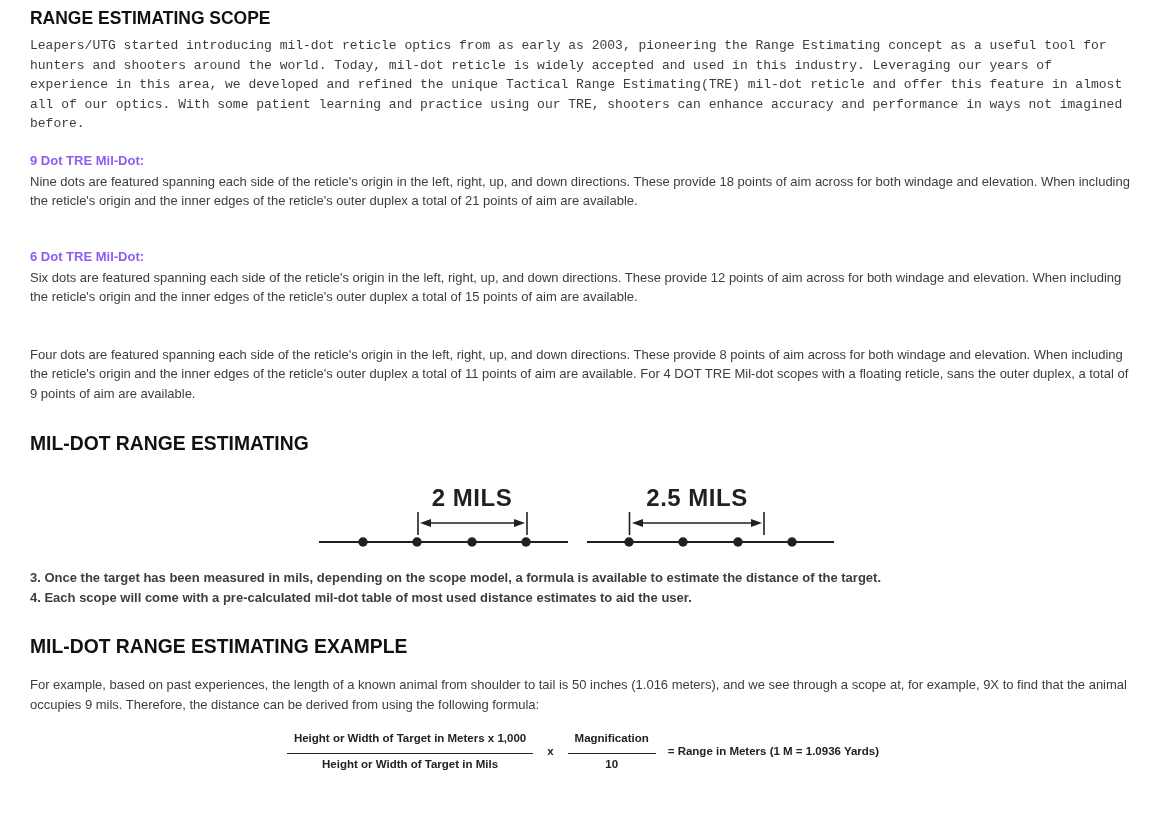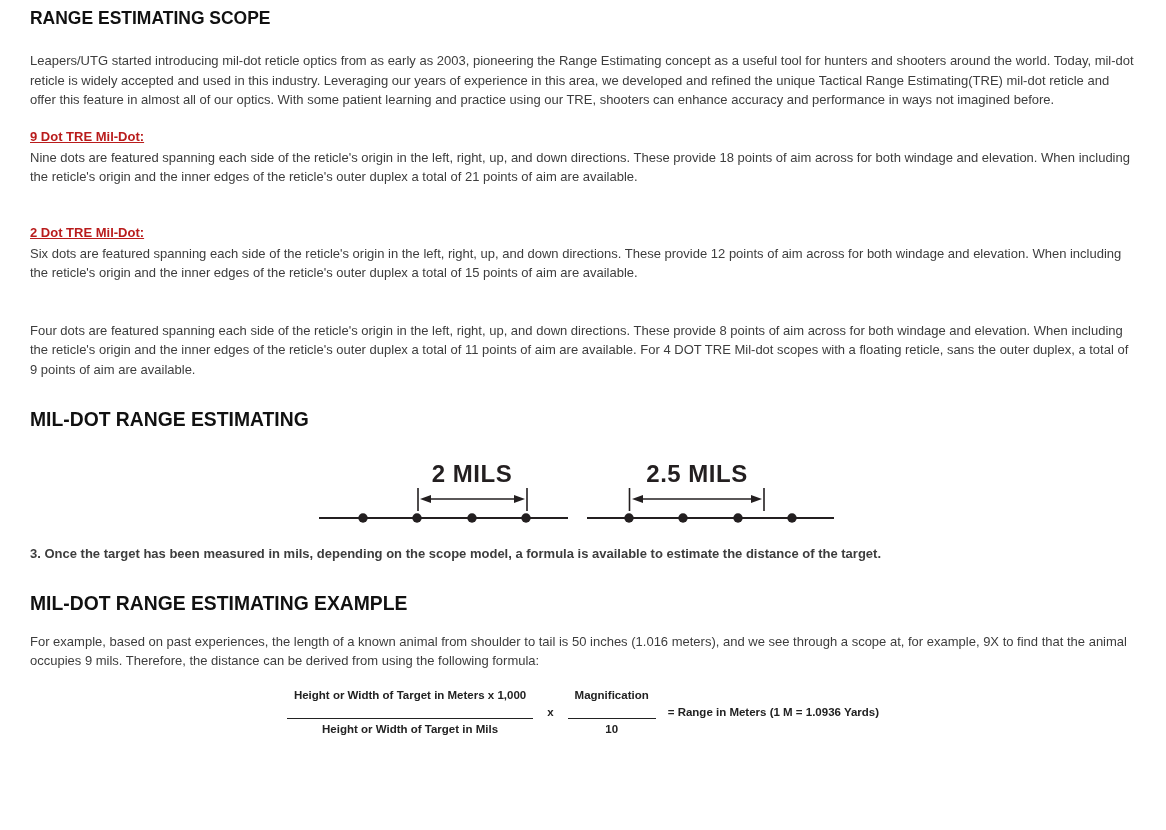--- a/index.html
+++ b/index.html
@@ -11,39 +11,39 @@
   .content{padding:4px 30px 0 30px;}
   h1,h2,h3{margin:0;color:#111;font-family:"Liberation Sans",sans-serif;}
   h1{
     font-size:19px;line-height:24px;font-weight:700;letter-spacing:0;
     transform:scaleX(0.92);transform-origin:0 50%;margin-top:2px;
   }
   h2{
     font-size:21px;line-height:26px;font-weight:700;
     transform:scaleX(0.92);transform-origin:0 50%;
   }
-  h3{font-size:13px;line-height:16px;font-weight:700;color:#b91c1c;margin-bottom:3px;text-decoration:underline;}
+  h3{font-size:13px;line-height:16px;font-weight:700;color:#8b5cf6;margin-bottom:3px;}
   p{margin:0;}
-  .intro{margin-top:21px;}
+  .intro{margin-top:6px;font-family:Liberation Mono, monospace;}
   .subsection{margin-top:38px;}
   .subsection.first{margin-top:19px;}
   .section-re{margin-top:27px;}
   .section-re h2{margin-bottom:15px;}
   .steps p{margin:0;}
   .diagram-wrap{margin-top:23px;height:82px;}
   .notes{margin-top:7px;font-weight:bold;}
   .section-ex{margin-top:26px;}
   .section-ex h2{margin-bottom:16px;}
   .formula{
     margin-top:18px;
     display:flex;align-items:center;justify-content:center;
     gap:12px;font-size:11.5px;line-height:13px;font-weight:700;color:#222;
   }
   .frac{display:flex;flex-direction:column;align-items:center;}
-  .frac .num{border-bottom:1.6px solid #222;padding:0 7px 16px 7px;}
+  .frac .num{border-bottom:1.6px solid #222;padding:0 7px 8px 7px;}
   .frac .den{padding-top:4px;}
   .op{padding:0 2px;}
   svg text{
     font-family:"Liberation Sans",sans-serif;font-weight:700;
     fill:#231f20;font-size:24px;letter-spacing:0.5px;
   }
 </style>
 </head>
 <body>
 
@@ -51,21 +51,21 @@
 
   <h1>RANGE ESTIMATING SCOPE</h1>
   <p class="intro">Leapers/UTG started introducing mil-dot reticle optics from as early as 2003, pioneering the Range Estimating concept as a useful tool for hunters and shooters around the world. Today, mil-dot reticle is widely accepted and used in this industry. Leveraging our years of experience in this area, we developed and refined the unique Tactical Range Estimating(TRE) mil-dot reticle and offer this feature in almost all of our optics. With some patient learning and practice using our TRE, shooters can enhance accuracy and performance in ways not imagined before.</p>
 
   <div class="subsection first">
     <h3>9 Dot TRE Mil-Dot:</h3>
     <p>Nine dots are featured spanning each side of the reticle's origin in the left, right, up, and down directions. These provide 18 points of aim across for both windage and elevation. When including the reticle's origin and the inner edges of the reticle's outer duplex a total of 21 points of aim are available.</p>
   </div>
 
   <div class="subsection">
-    <h3>2 Dot TRE Mil-Dot:</h3>
+    <h3>6 Dot TRE Mil-Dot:</h3>
     <p>Six dots are featured spanning each side of the reticle's origin in the left, right, up, and down directions. These provide 12 points of aim across for both windage and elevation. When including the reticle's origin and the inner edges of the reticle's outer duplex a total of 15 points of aim are available.</p>
   </div>
 
   <div class="subsection">
     <p>Four dots are featured spanning each side of the reticle's origin in the left, right, up, and down directions. These provide 8 points of aim across for both windage and elevation. When including the reticle's origin and the inner edges of the reticle's outer duplex a total of 11 points of aim are available. For 4 DOT TRE Mil-dot scopes with a floating reticle, sans the outer duplex, a total of 9 points of aim are available.</p>
   </div>
 
   <div class="section-re">
     <h2>MIL-DOT RANGE ESTIMATING</h2>
     <div class="steps">
@@ -100,20 +100,21 @@
         <line x1="640" y1="44" x2="754" y2="44" stroke="#231f20" stroke-width="1.6"></line>
         <polygon points="632,44 643,40 643,48" fill="#231f20"></polygon>
         <polygon points="762,44 751,40 751,48" fill="#231f20"></polygon>
         <text x="697" y="27" text-anchor="middle">2.5 MILS</text>
       </g>
     </svg>
   </div>
 
   <div class="notes">
     <p>3. Once the target has been measured in mils, depending on the scope model, a formula is available to estimate the distance of the target.</p>
+    <p>4. Each scope will come with a pre-calculated mil-dot table of most used distance estimates to aid the user.</p>
   </div>
 
   <div class="section-ex">
     <h2>MIL-DOT RANGE ESTIMATING EXAMPLE</h2>
     <p>For example, based on past experiences, the length of a known animal from shoulder to tail is 50 inches (1.016 meters), and we see through a scope at, for example, 9X to find that the animal occupies 9 mils. Therefore, the distance can be derived from using the following formula:</p>
 
     <div class="formula">
       <div class="frac">
         <div class="num">Height or Width of Target in Meters x 1,000</div>
         <div class="den">Height or Width of Target in Mils</div>

